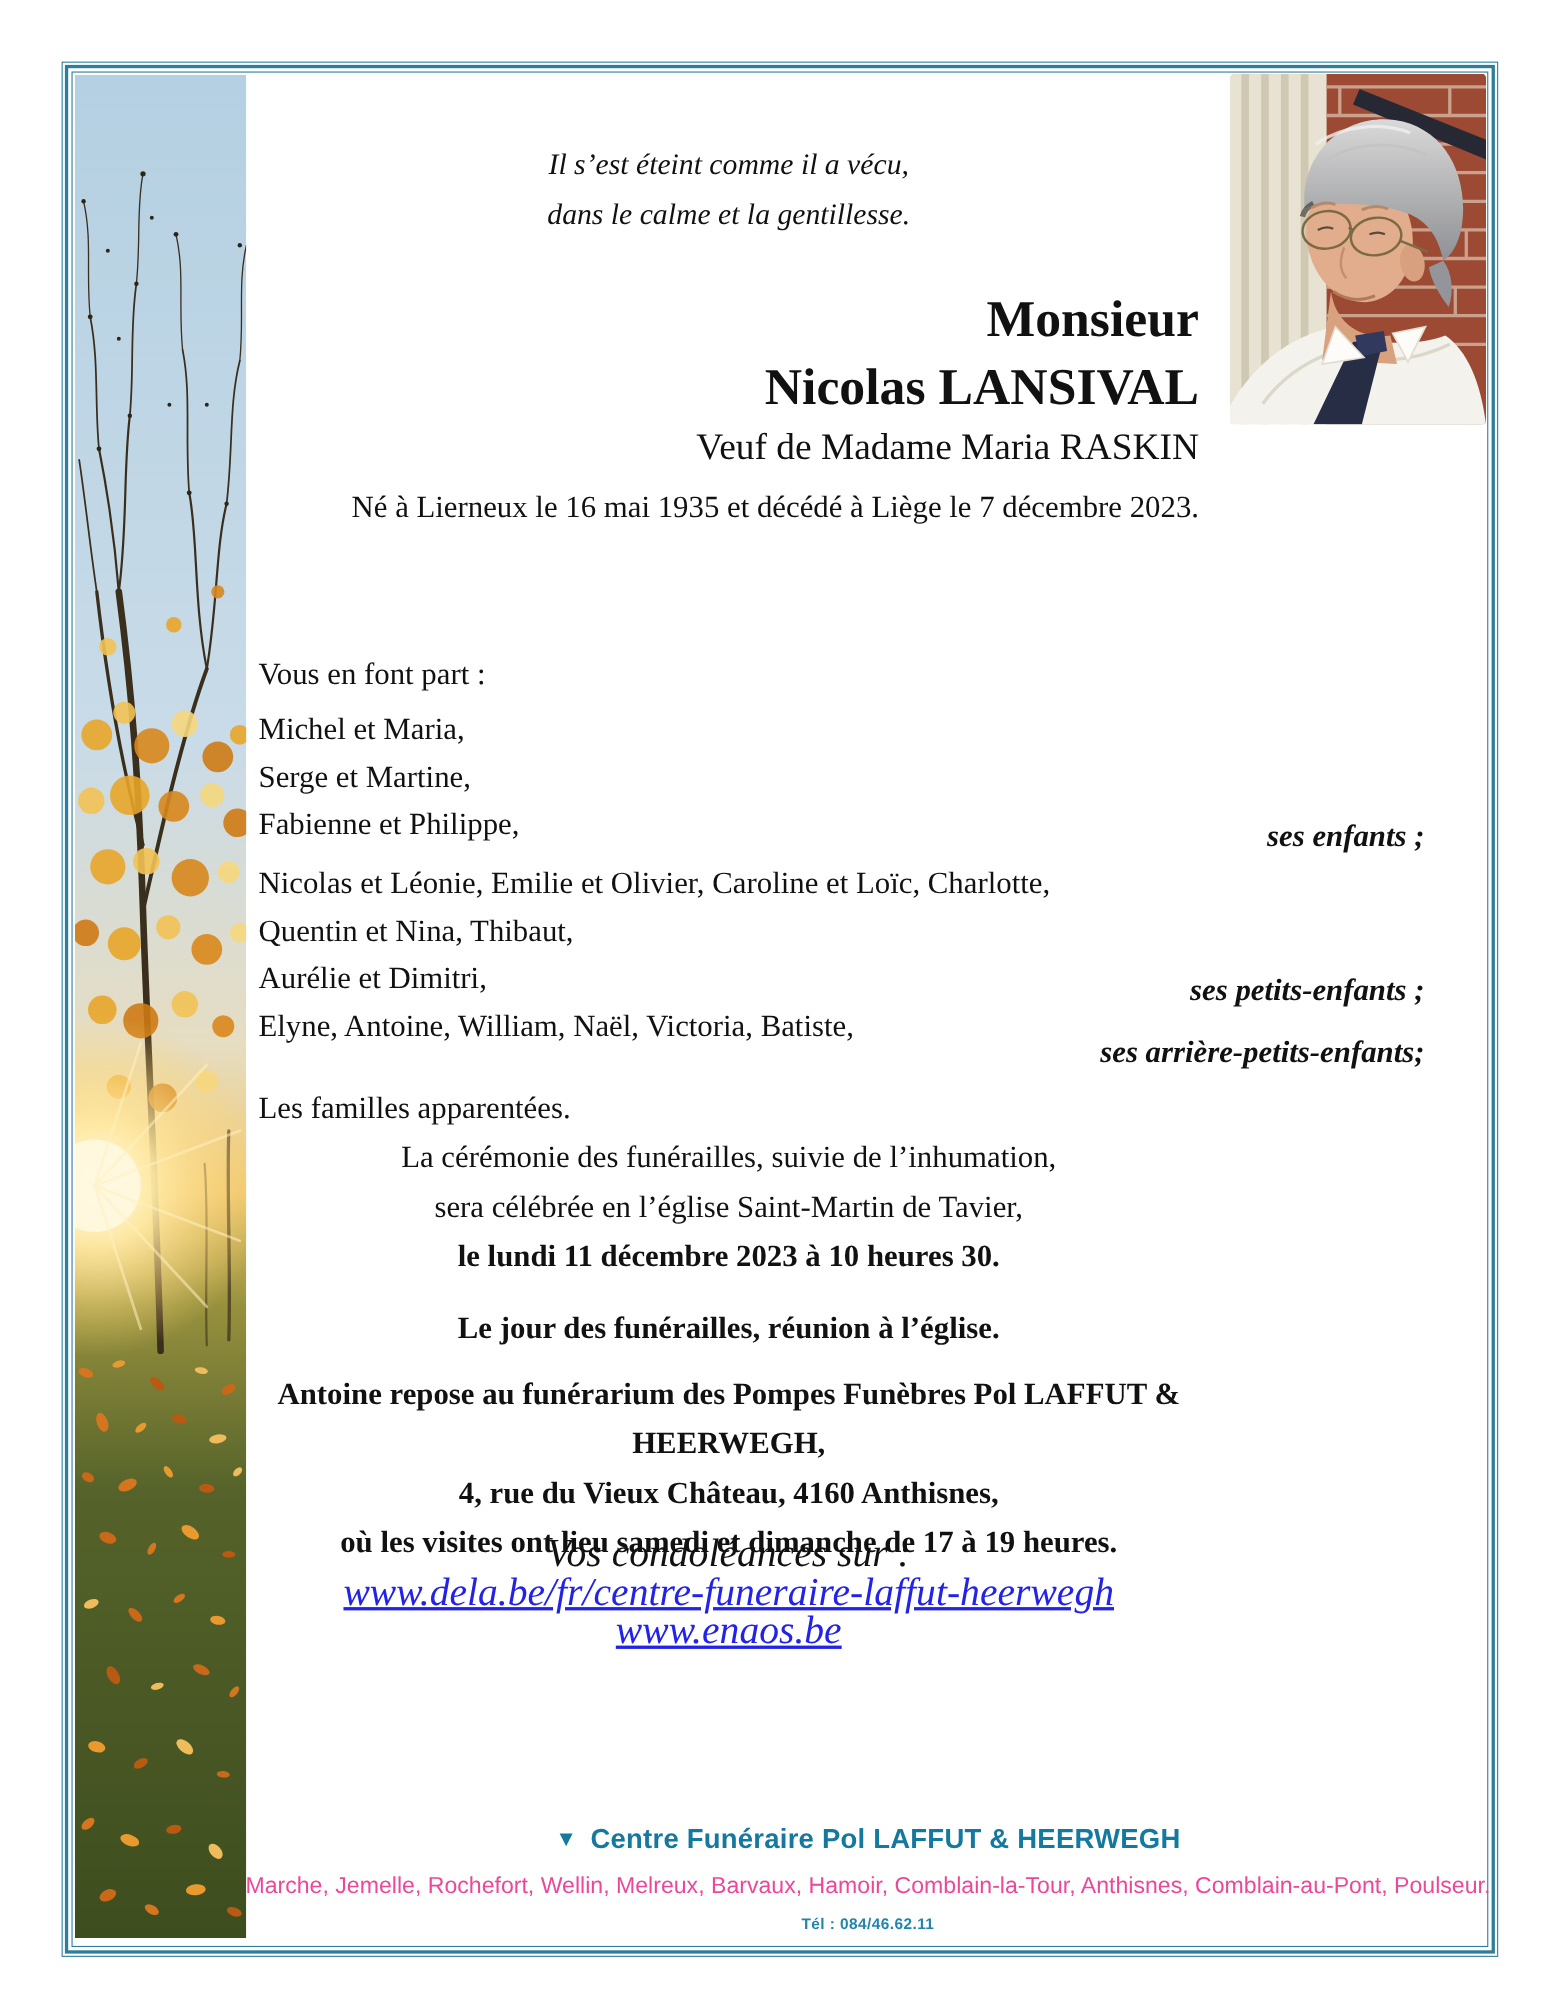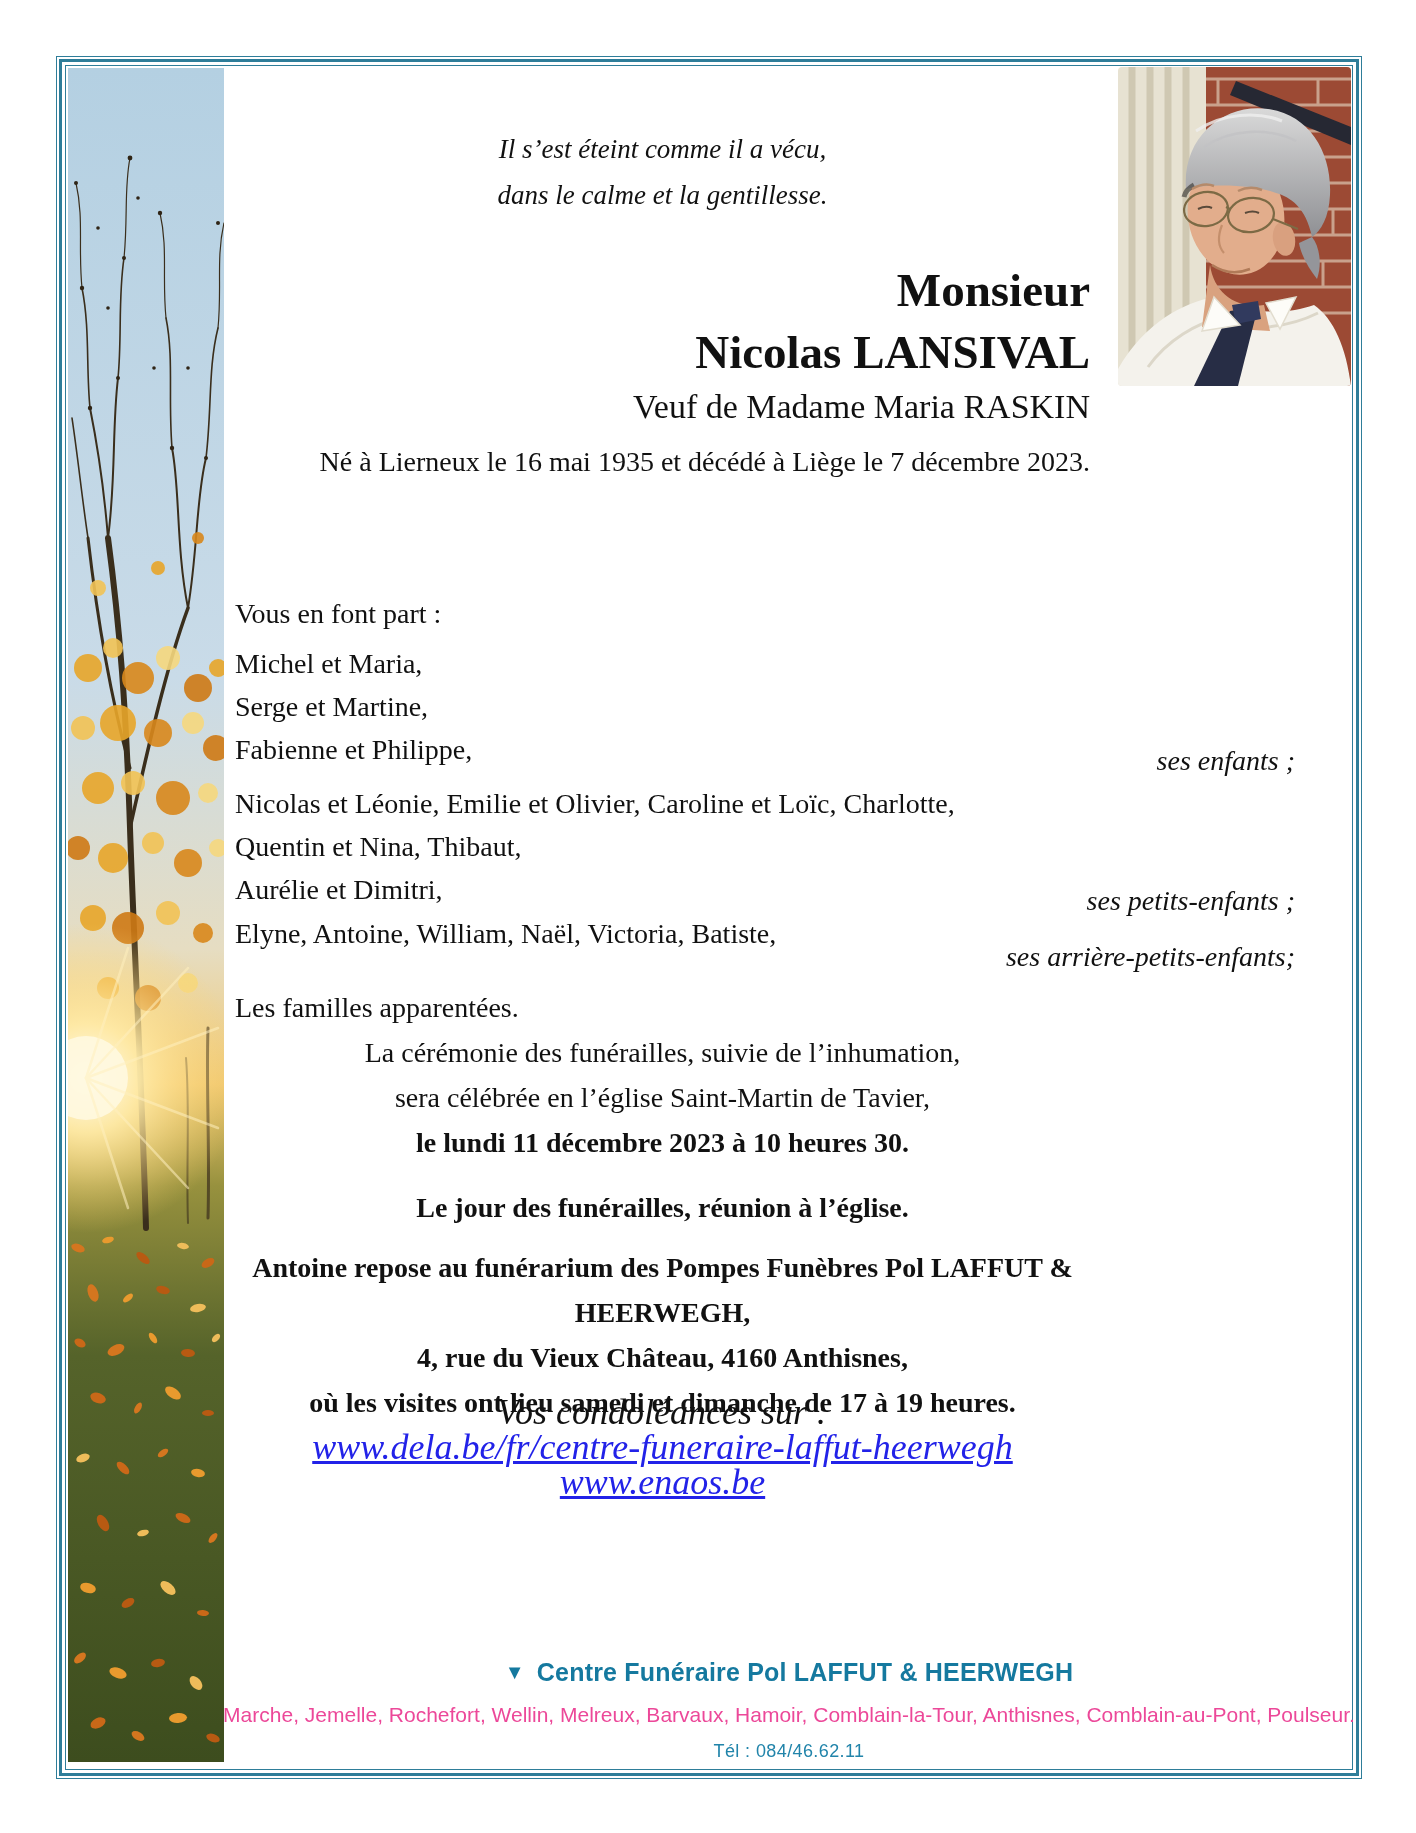--- a/index.html
+++ b/index.html
@@ -20,33 +20,33 @@
 
   .abs{position:absolute;}
   .quote{left:235px;top:126px;width:855px;text-align:center;font-style:italic;font-size:27px;line-height:46px;}
   .title-block{left:235px;top:258px;width:855px;text-align:right;}
   .salutation{font-size:47px;font-weight:bold;line-height:64px;}
   .dname{font-size:47px;font-weight:bold;line-height:60px;}
   .widower{font-size:34px;line-height:46px;margin-top:2px;}
   .dates{font-size:28px;margin-top:16px;}
 
   .bodyline{left:235px;width:1060px;font-size:28px;line-height:43px;}
-  .rlabel{left:235px;width:1060px;font-size:28px;line-height:34px;text-align:right;font-weight:normal;font-style:italic;}
+  .rlabel{left:235px;width:1060px;font-size:28px;line-height:34px;text-align:right;font-weight:bold;font-style:italic;}
 
   .centerblock{left:235px;width:855px;text-align:center;font-size:28px;line-height:45px;}
   .bold{font-weight:bold;}
 
   .cond{left:235px;width:855px;text-align:center;font-size:36px;line-height:35px;font-style:italic;}
   .cond a{color:#2222e8;text-decoration:underline;cursor:pointer;display:block;text-align:center;}
 
   .footer{left:223px;width:1132px;text-align:center;font-family:"Liberation Sans", sans-serif;}
   .f-head{font-size:25px;font-weight:bold;color:#15799f;letter-spacing:.2px;}
   .f-head .tri{font-size:20px;margin-right:12px;position:relative;top:-2px;}
   .f-towns{font-size:21px;color:#ec4899;}
-  .f-tel{font-size:18px;color:#2184aa;letter-spacing:.4px;}
+  .f-tel{font-size:14px;color:#2184aa;letter-spacing:.4px;font-weight:bold;}
 </style>
 </head>
 <body>
 
 <div class="frame"></div>
 
 <div class="left-photo">
   <svg width="156" height="1694" viewBox="0 0 156 1694" xmlns="http://www.w3.org/2000/svg">
     <defs>
       <linearGradient id="sky" x1="0" y1="0" x2="0" y2="1">

